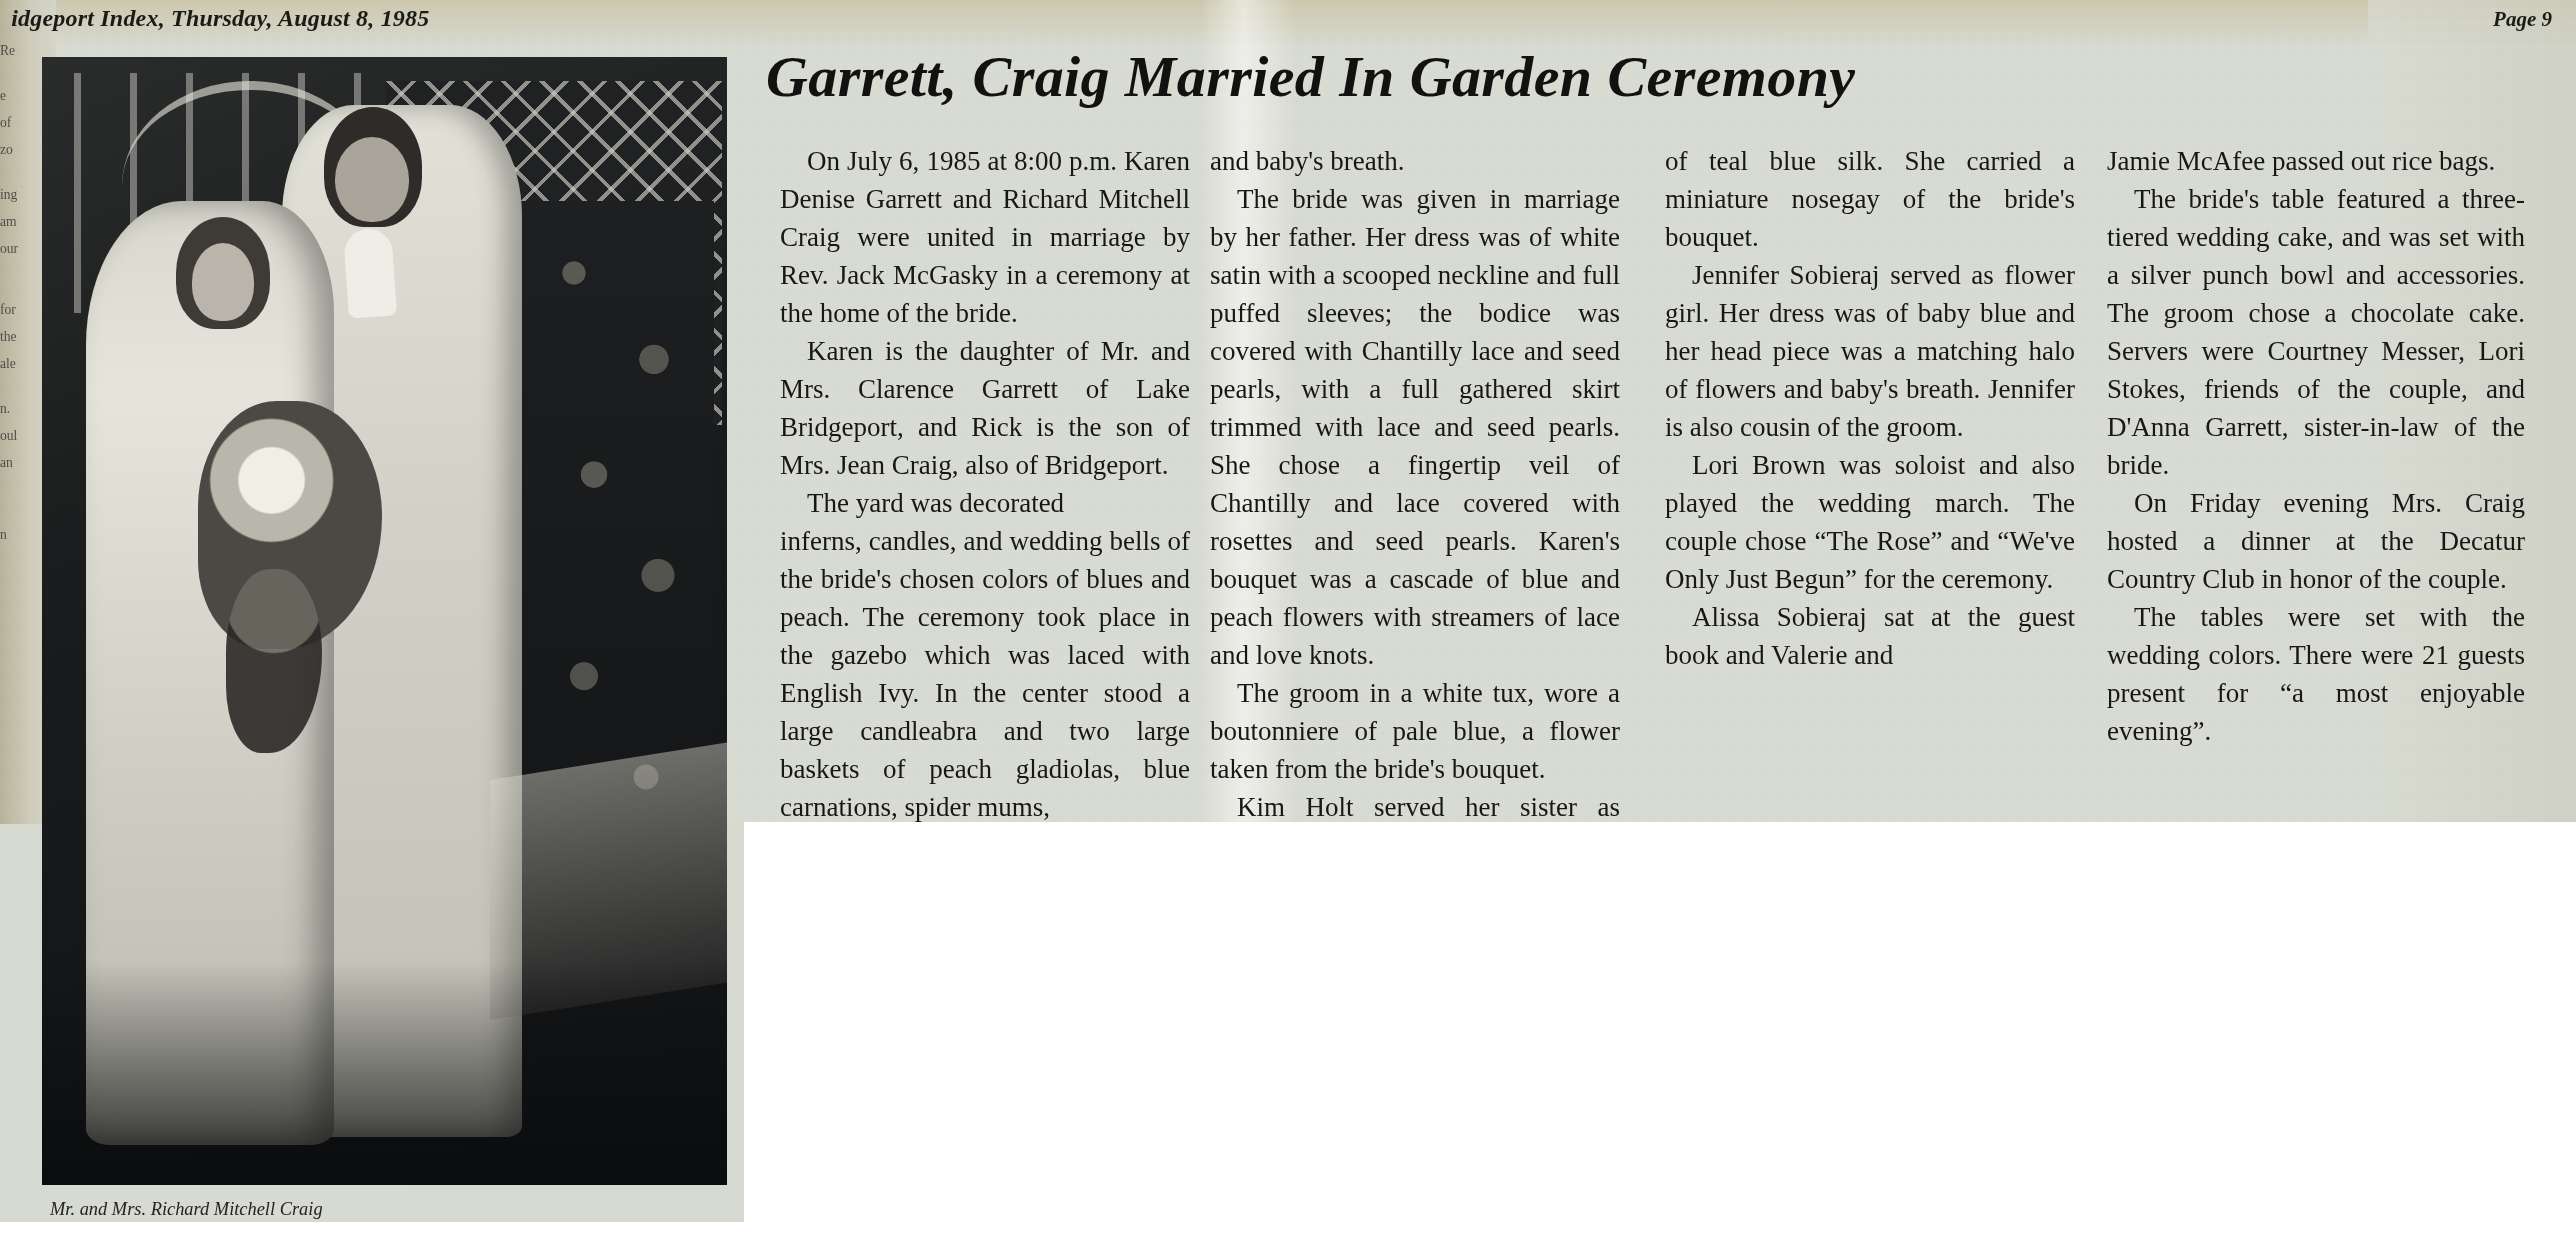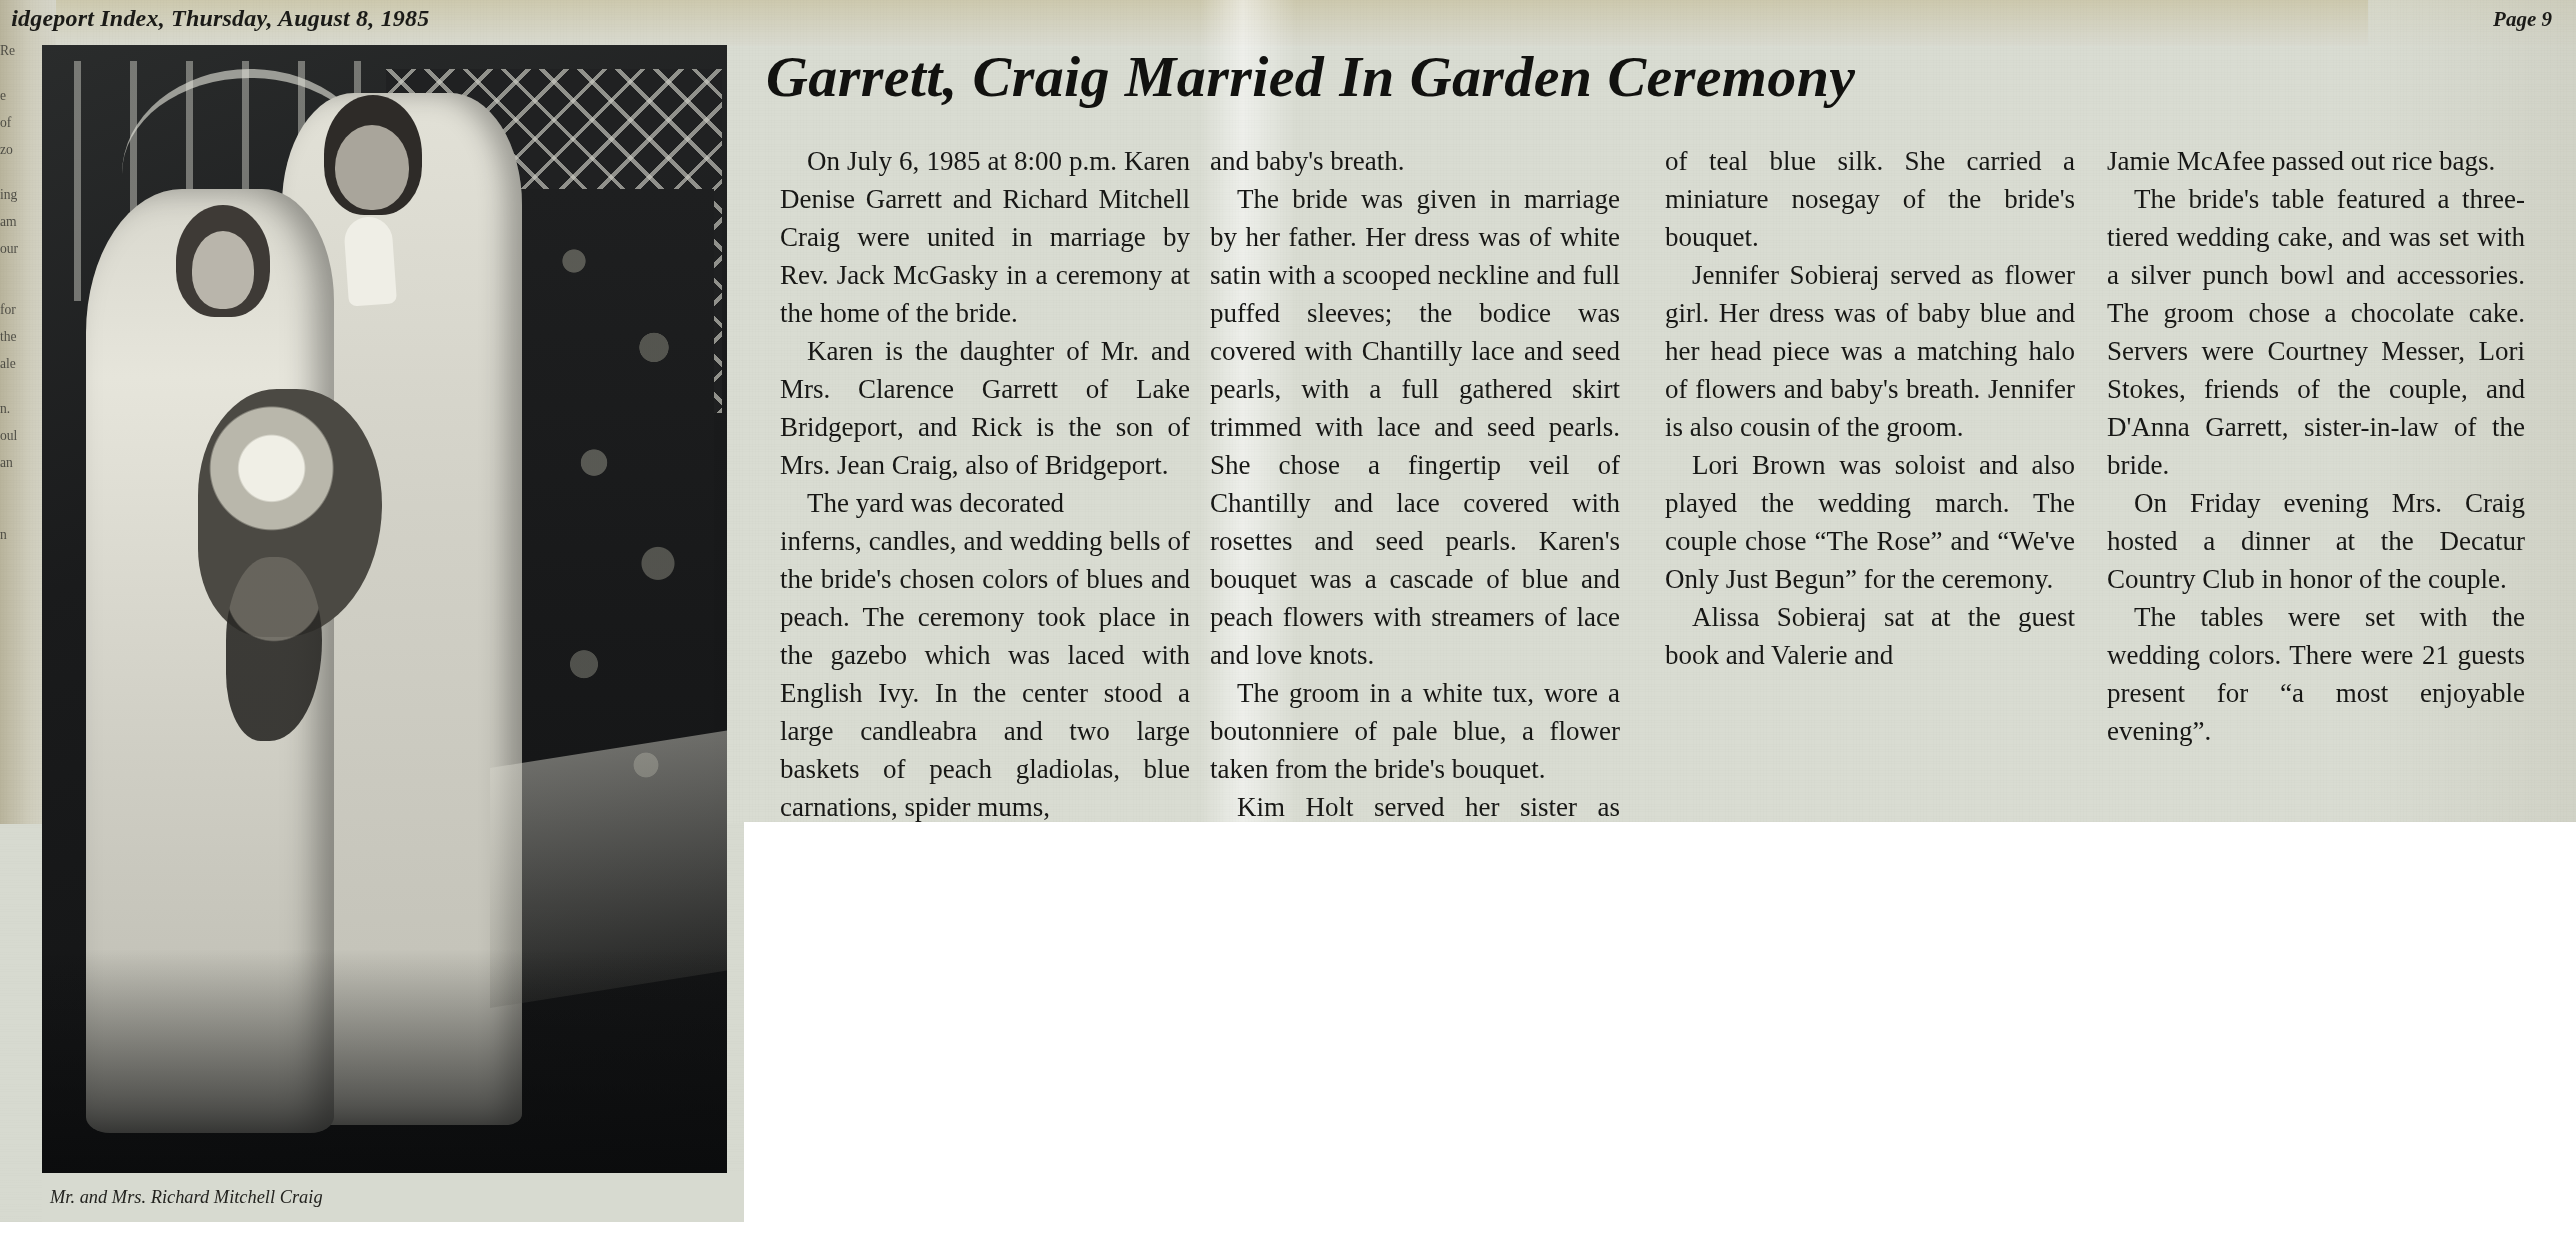--- a/index.html
+++ b/index.html
@@ -120,21 +120,21 @@
     color: #2a2a26;
     overflow: hidden;
     opacity: .75;
   }
   .margin-sliver div { white-space: nowrap; }
 
   
   .photo-wrap {
     position: absolute;
     left: 42px;
-    top: 45px;
+    top: 57px;
     width: 685px;
     height: 1132px;
   }
   .photo {
     position: absolute;
     left: 0;
     top: 0;
     width: 685px;
     height: 1128px;
     background: #17181a;

